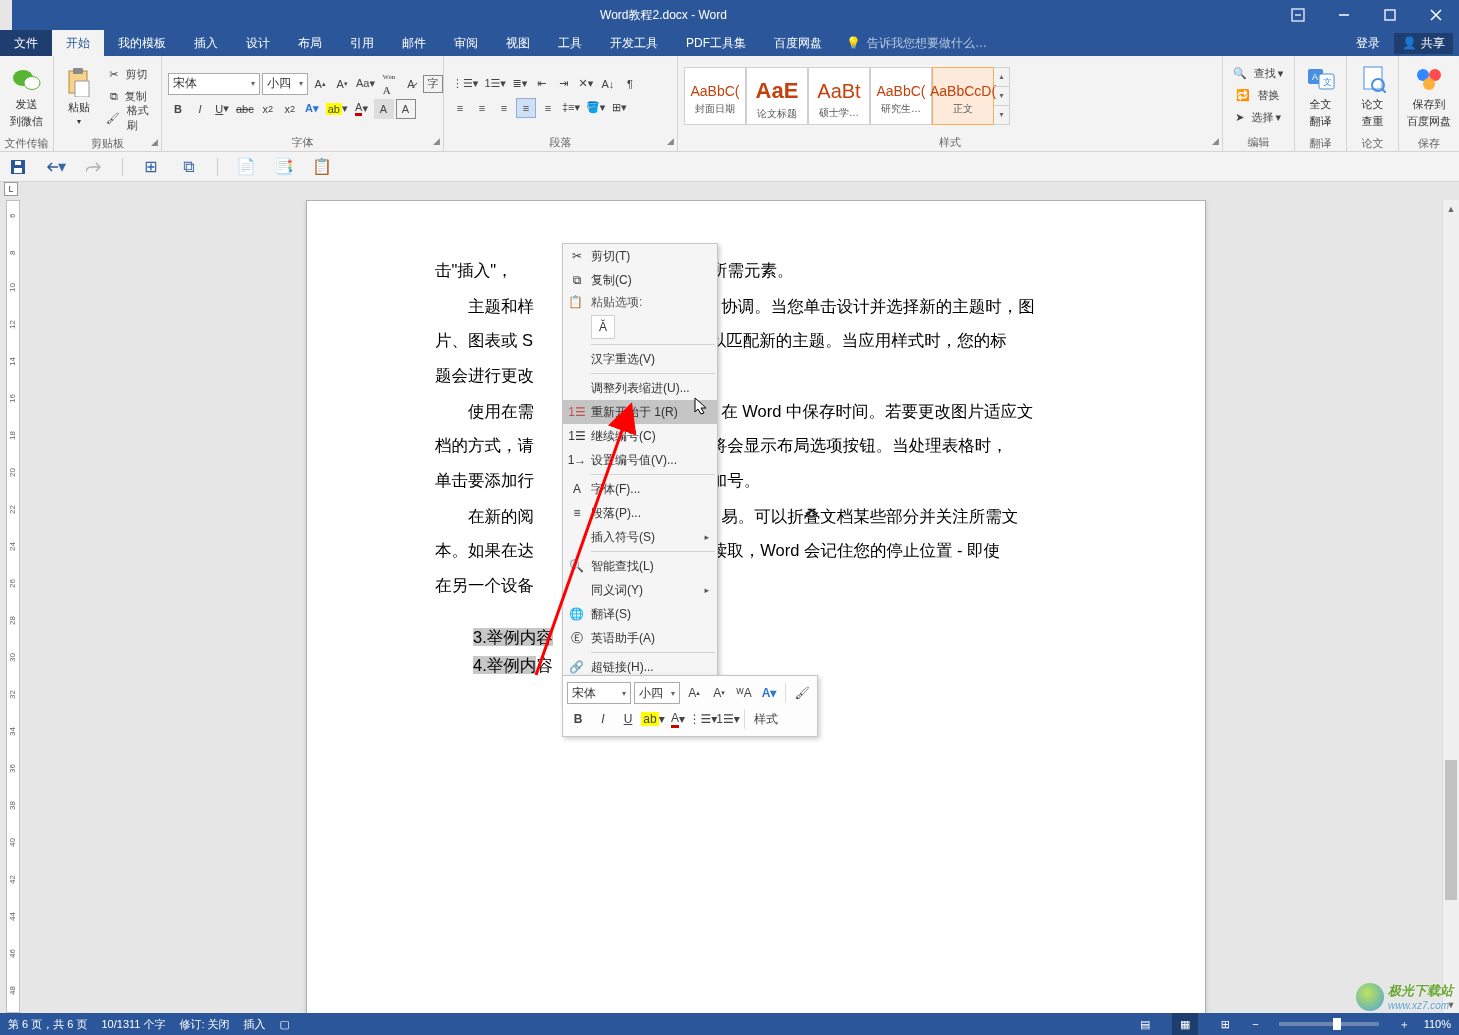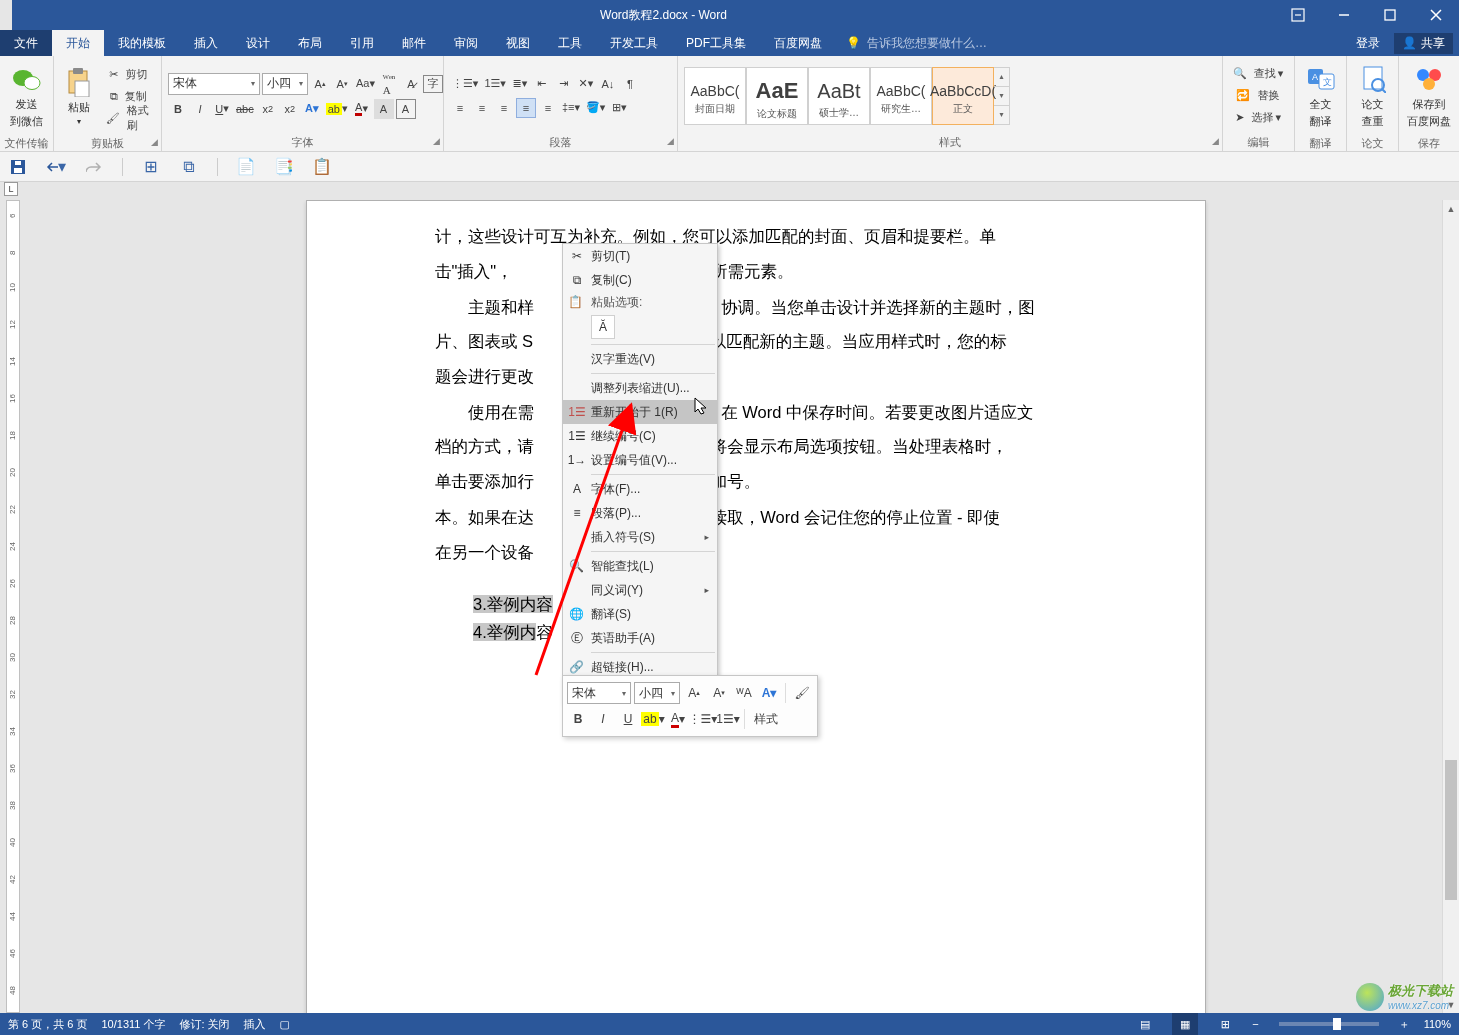--- a/index.html
+++ b/index.html
@@ -32,21 +32,21 @@
   .group .label .dlg { position:absolute; right:3px; top:1px; font-size:9px; color:#888;}
   .bigbtn { display: flex; flex-direction: column; align-items: center; justify-content: center; width: 44px; height: 72px; font-size: 11px; color: #333; gap:2px;}
   .bigbtn .ic { width: 32px; height: 32px; display:flex; align-items:center; justify-content:center;}
   .vstack { display: flex; flex-direction: column; gap: 2px; }
   .hstack { display: flex; align-items: center; gap: 2px; }
   .smbtn { min-width: 20px; height: 20px; display:flex; align-items:center; justify-content:center; font-size:11px; color:#444; padding:0 2px;}
   .smbtn.txt { padding:0 4px;}
   .combo { height: 22px; border: 1px solid #ababab; background: #fff; display: flex; align-items: center; padding: 0 4px; font-size: 12px; color:#333; position:relative;}
   .combo .dd { margin-left:auto; font-size:8px; color:#666;}
   .stylebox { width: 62px; height: 58px; border:1px solid #d0d0d0; background:#fff; display:flex; flex-direction:column; align-items:center; justify-content:center; font-size:10px; color:#555; gap:3px;}
-  .stylebox .preview { font-size:14px; color:#404040;margin-top:8px;}
+  .stylebox .preview { font-size:14px; color:#c2410c;margin-top:8px;}
   .stylebox.sel { border:1px solid #f3b15e; background:#fdeada;}
   .stylesscroll { display:flex; flex-direction:column; width:16px; height:58px; border:1px solid #d0d0d0; border-left:none;}
   .stylesscroll div{flex:1; display:flex; align-items:center; justify-content:center; font-size:8px; color:#666; border-bottom:1px solid #d0d0d0;}
   .stylesscroll div:last-child{border-bottom:none;}
 
   
   .qat { height: 30px; background: #f3f3f3; border-bottom: 1px solid #d4d4d4; display: flex; align-items: center; padding: 0 8px; gap: 18px; }
   .qat .qbtn { width: 20px; height: 20px; display:flex; align-items:center; justify-content:center; color:#3a66a7;}
   .qat .sep { width:1px; height:18px; background:#ccc;}
 
@@ -466,40 +466,43 @@
         <div class="num" style="left: 1013px;">38</div>
         <div class="num" style="left: 1044px;">40</div>
         <div class="num" style="left: 1075px;">42</div>
         <div class="num" style="left: 1106px;">44</div>
         <div class="num" style="left: 1137px;">46</div>
         <div class="num" style="left: 1168px;">48</div>
       </div>
 
     <div class="page" style="left:280px; top:0px; width:900px; height:1200px;">
       <div class="pagecontent" style="left:128px; top:18px; width:640px;">
-        <span>计，这些设计可互为补充。例如，您可以添加匹配的封面、页眉和提要栏。单</span><br>
+        <br>
         <span>击"插入"，</span>
         <span style="display:inline-block; width:190px;"></span>
         <span>所需元素。</span><br>
         <span class="indent"><span>主题和样</span>
           <span style="display:inline-block; width:178px;"></span>
           <span>协调。当您单击设计并选择新的主题时，图</span></span>
         <span>片、图表或 S</span>
         <span style="display:inline-block; width:152px;"></span>
         <span>改以匹配新的主题。当应用样式时，您的标</span><br>
         <span>题会进行更改</span><br>
         <span class="indent"><span>使用在需</span>
           <span style="display:inline-block; width:178px;"></span>
           <span>在 Word 中保存时间。若要更改图片适应文</span></span>
         <span>档的方式，请</span>
         <span style="display:inline-block; width:152px;"></span>
         <span>边将会显示布局选项按钮。当处理表格时，</span><br>
         <span>单击要添加行</span>
         <span style="display:inline-block; width:152px;"></span>
         <span>击加号。</span><br>
+        <span class="indent"><span>在新的阅</span>
+          <span style="display:inline-block; width:178px;"></span>
+          <span>易。可以折叠文档某些部分并关注所需文</span></span>
         <span>本。如果在达</span>
         <span style="display:inline-block; width:152px;"></span>
         <span>止读取，Word 会记住您的停止位置 - 即使</span><br>
         <span>在另一个设备</span>
         <div class="list" style="margin-left:38px;">
           <span class="li"><span class="hl">3.举例内</span><span class="hl">容</span></span>
           <span class="li"><span class="hl">4.举例内</span><span>容</span></span>
         </div>
       </div>
     </div>

